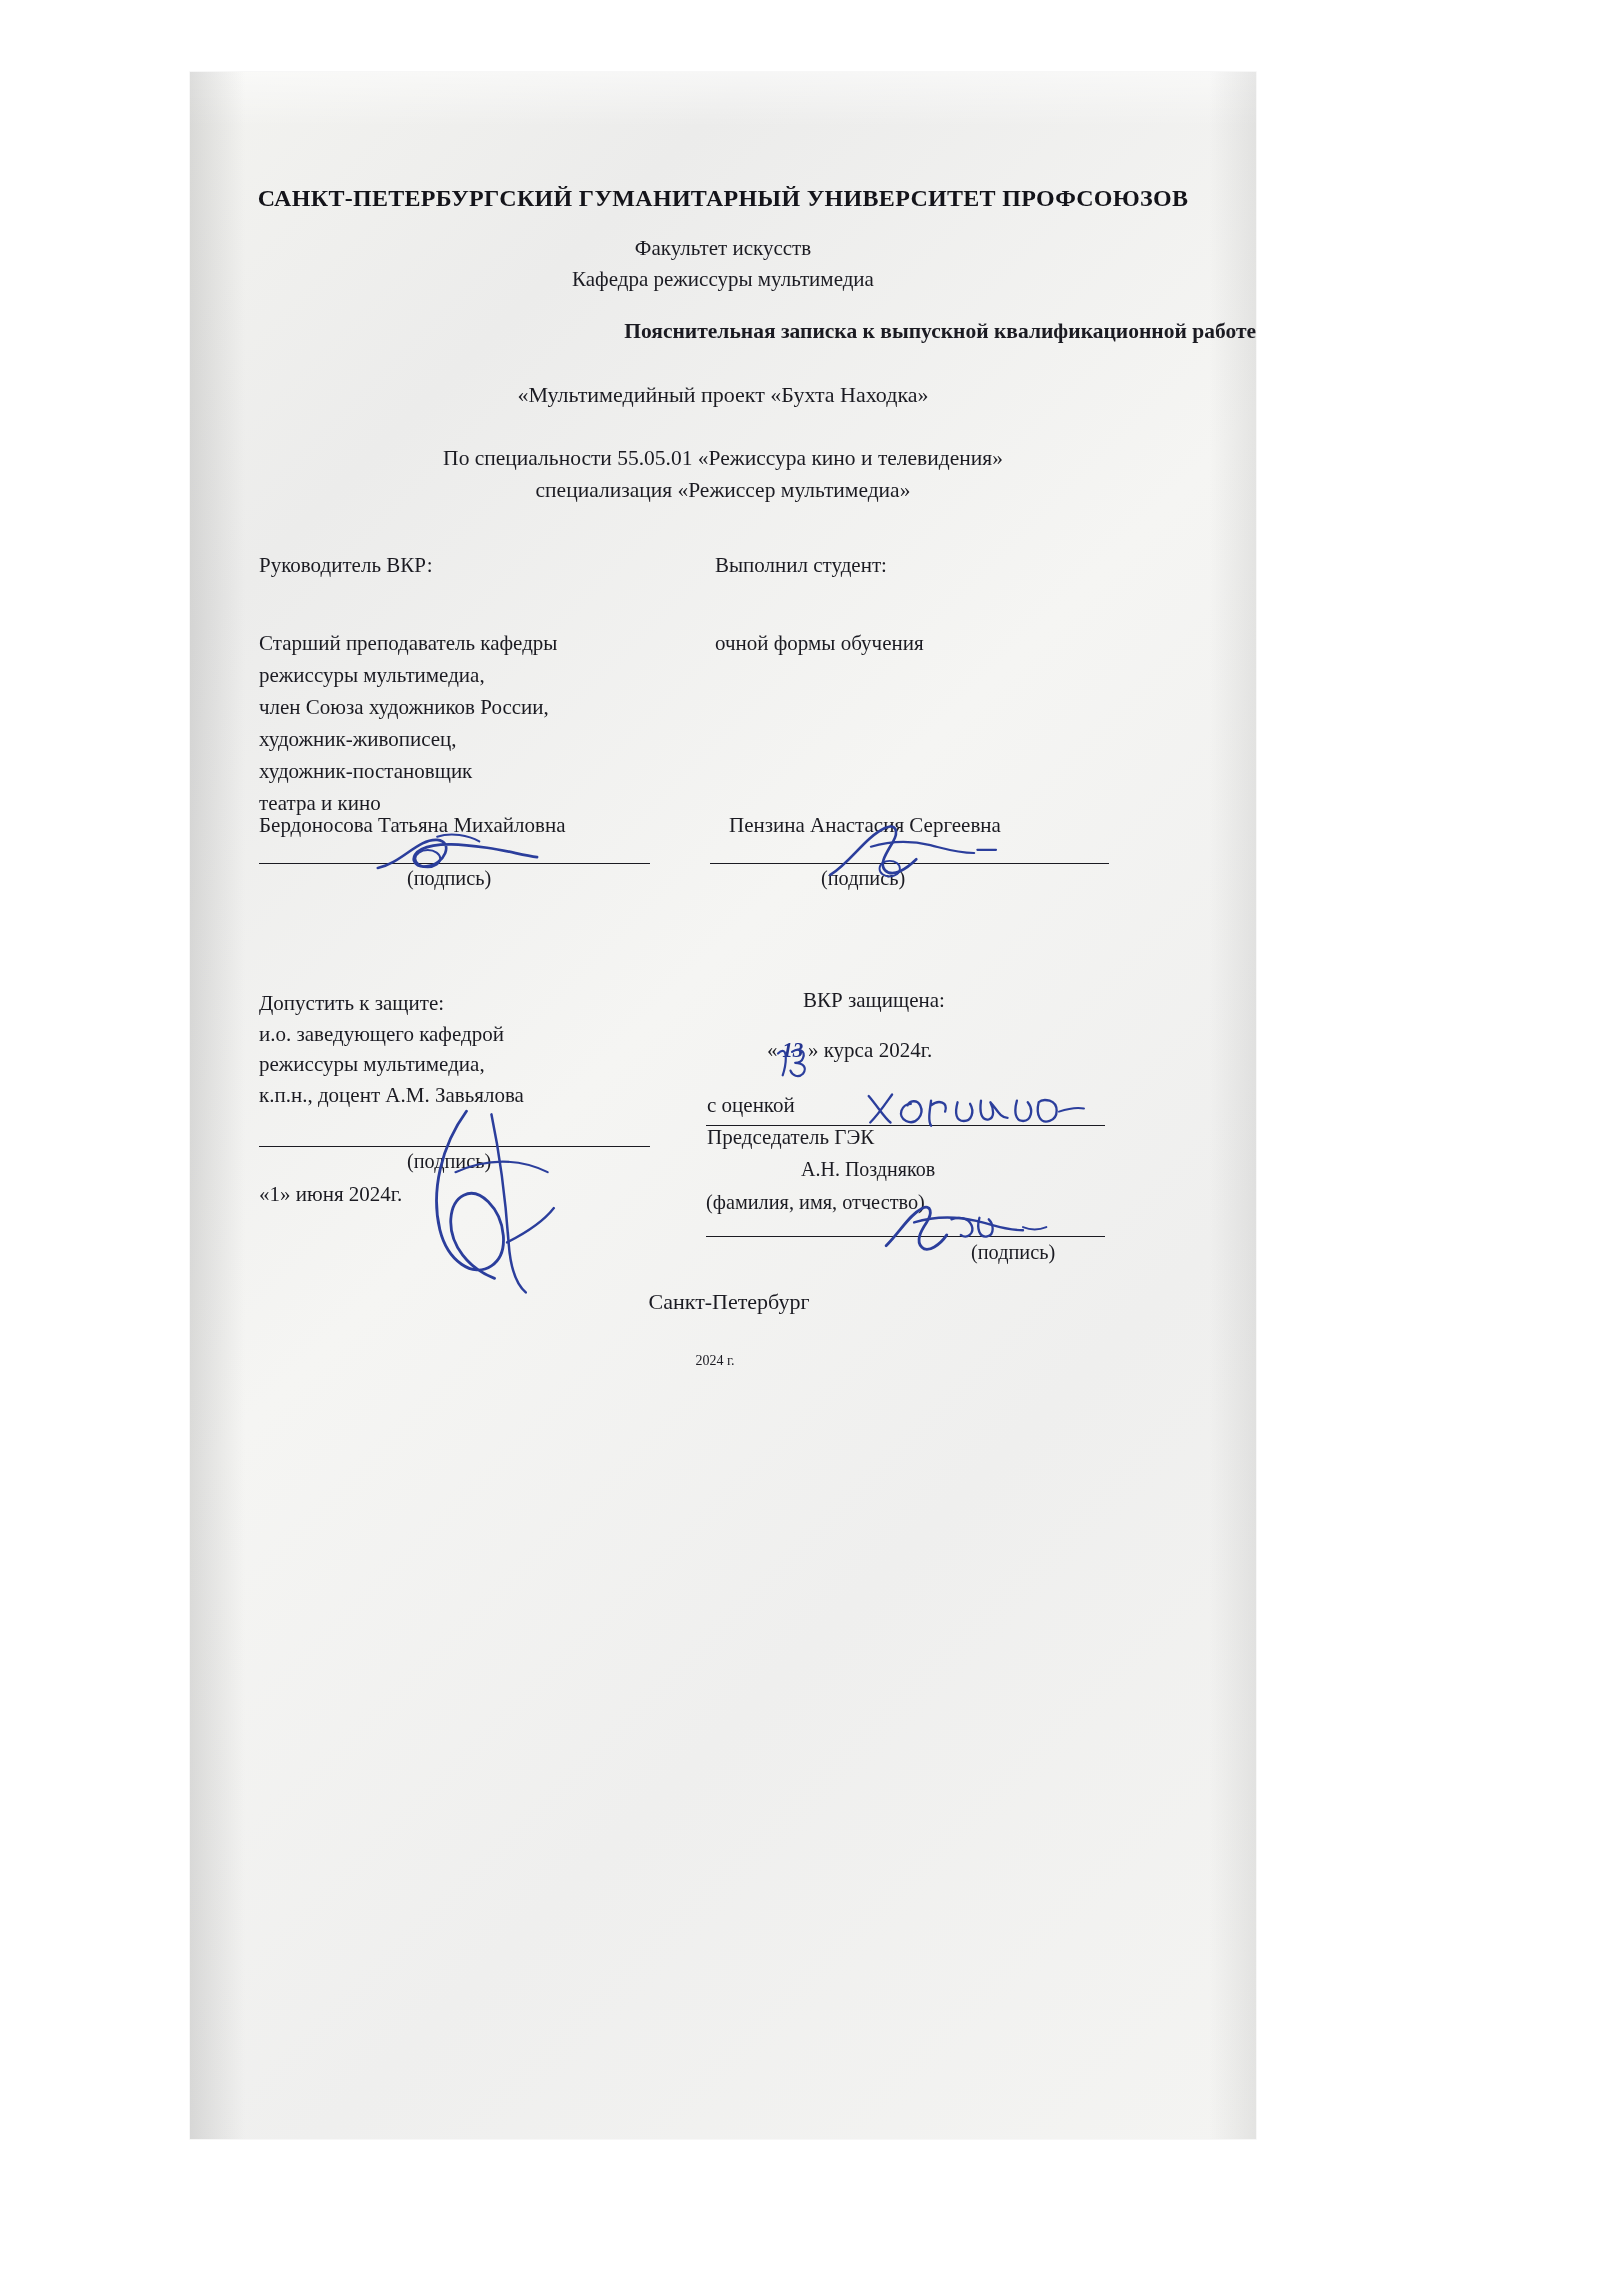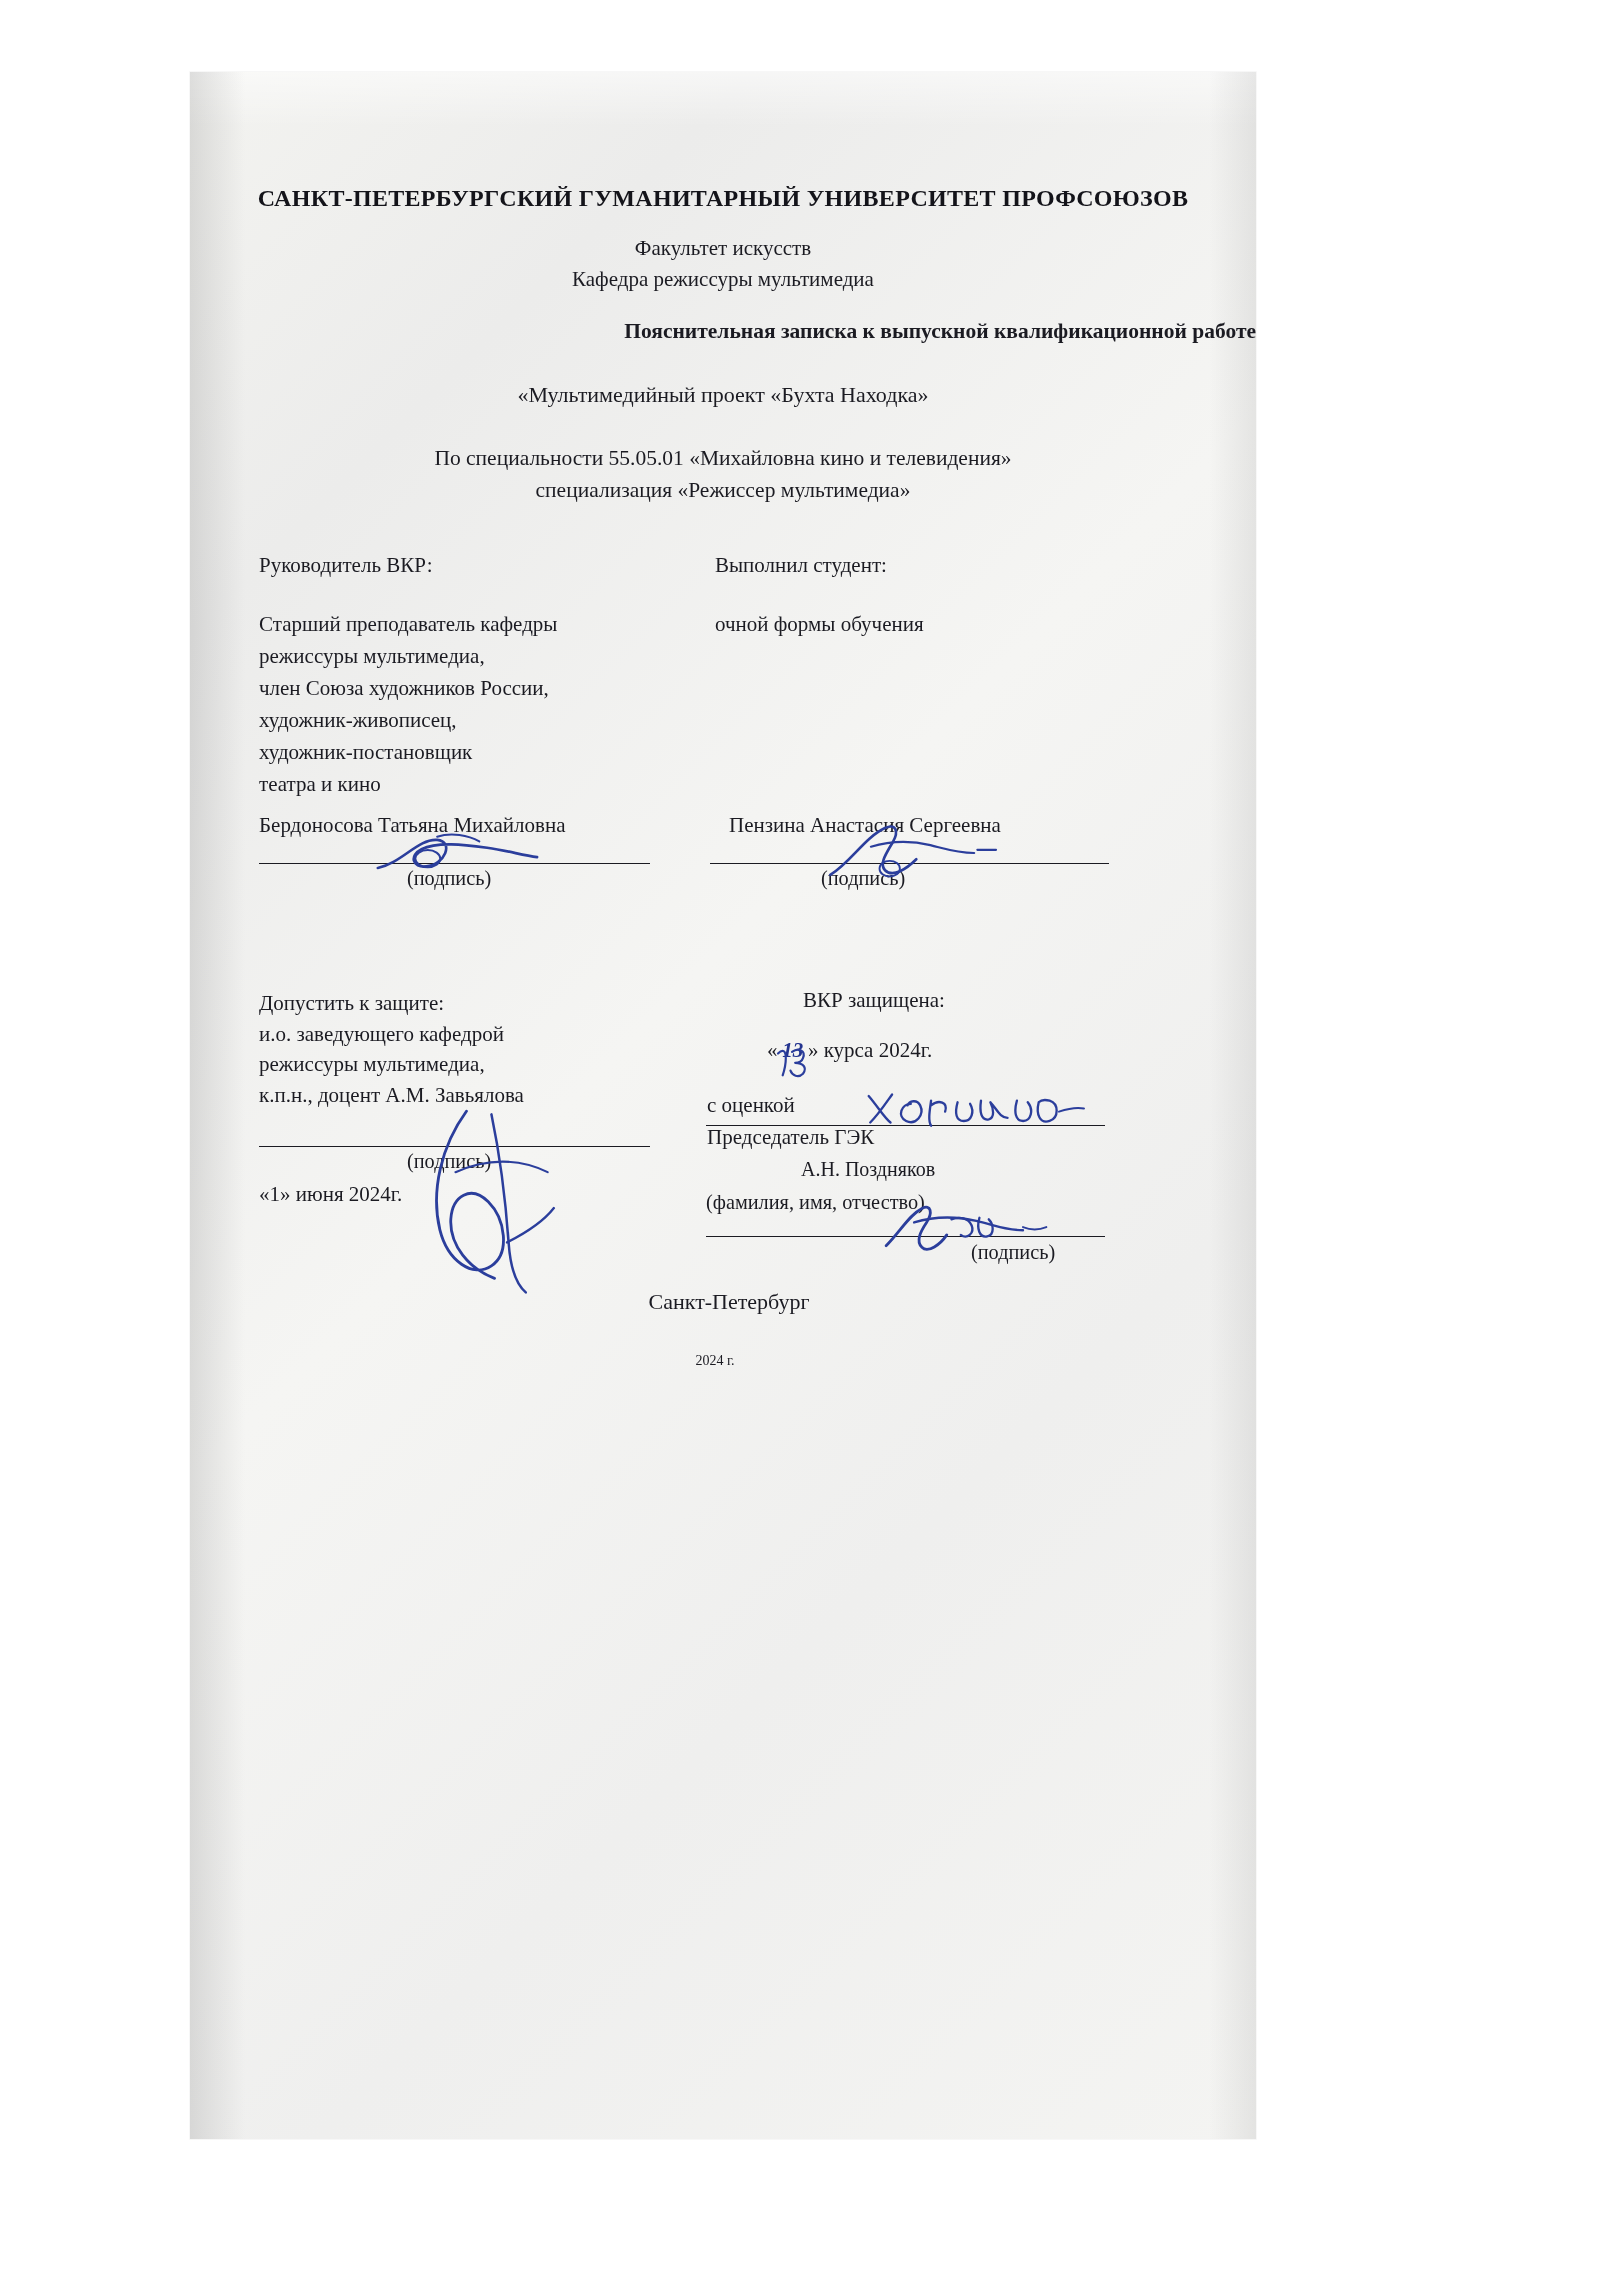--- a/index.html
+++ b/index.html
@@ -109,21 +109,21 @@
   .col-right {
     position: absolute;
     left: 525px;
     top: 477px;
     width: 484px;
     font-size: 21px;
     line-height: 32px;
   }
   .col-left .role,
   .col-right .role {
-    margin-bottom: 27px;
+    margin-bottom: 46px;
   }
   .col-right .line-gap {
     margin-bottom: 28px;
   }
 
   .name-left {
     position: absolute;
     left: 69px;
     top: 741px;
     font-size: 21px;
@@ -284,21 +284,21 @@
     <div class="faculty">
       <div>Факультет искусств</div>
       <div>Кафедра режиссуры мультимедиа</div>
     </div>
 
     <div class="doc-kind">Пояснительная записка к выпускной квалификационной работе</div>
 
     <div class="project-title">«Мультимедийный проект «Бухта Находка»</div>
 
     <div class="speciality">
-      <div>По специальности 55.05.01 «Михайловна кино и телевидения»</div>
+      <div>По специальности 55.05.01 «Режиссура кино и телевидения»</div>
       <div>специализация «Режиссер мультимедиа»</div>
     </div>
 
     <div class="col-left">
       <div class="role">Руководитель ВКР:</div>
       <div>Старший преподаватель кафедры</div>
       <div>режиссуры мультимедиа,</div>
       <div>член Союза художников России,</div>
       <div>художник-живописец,</div>
       <div>художник-постановщик</div>

